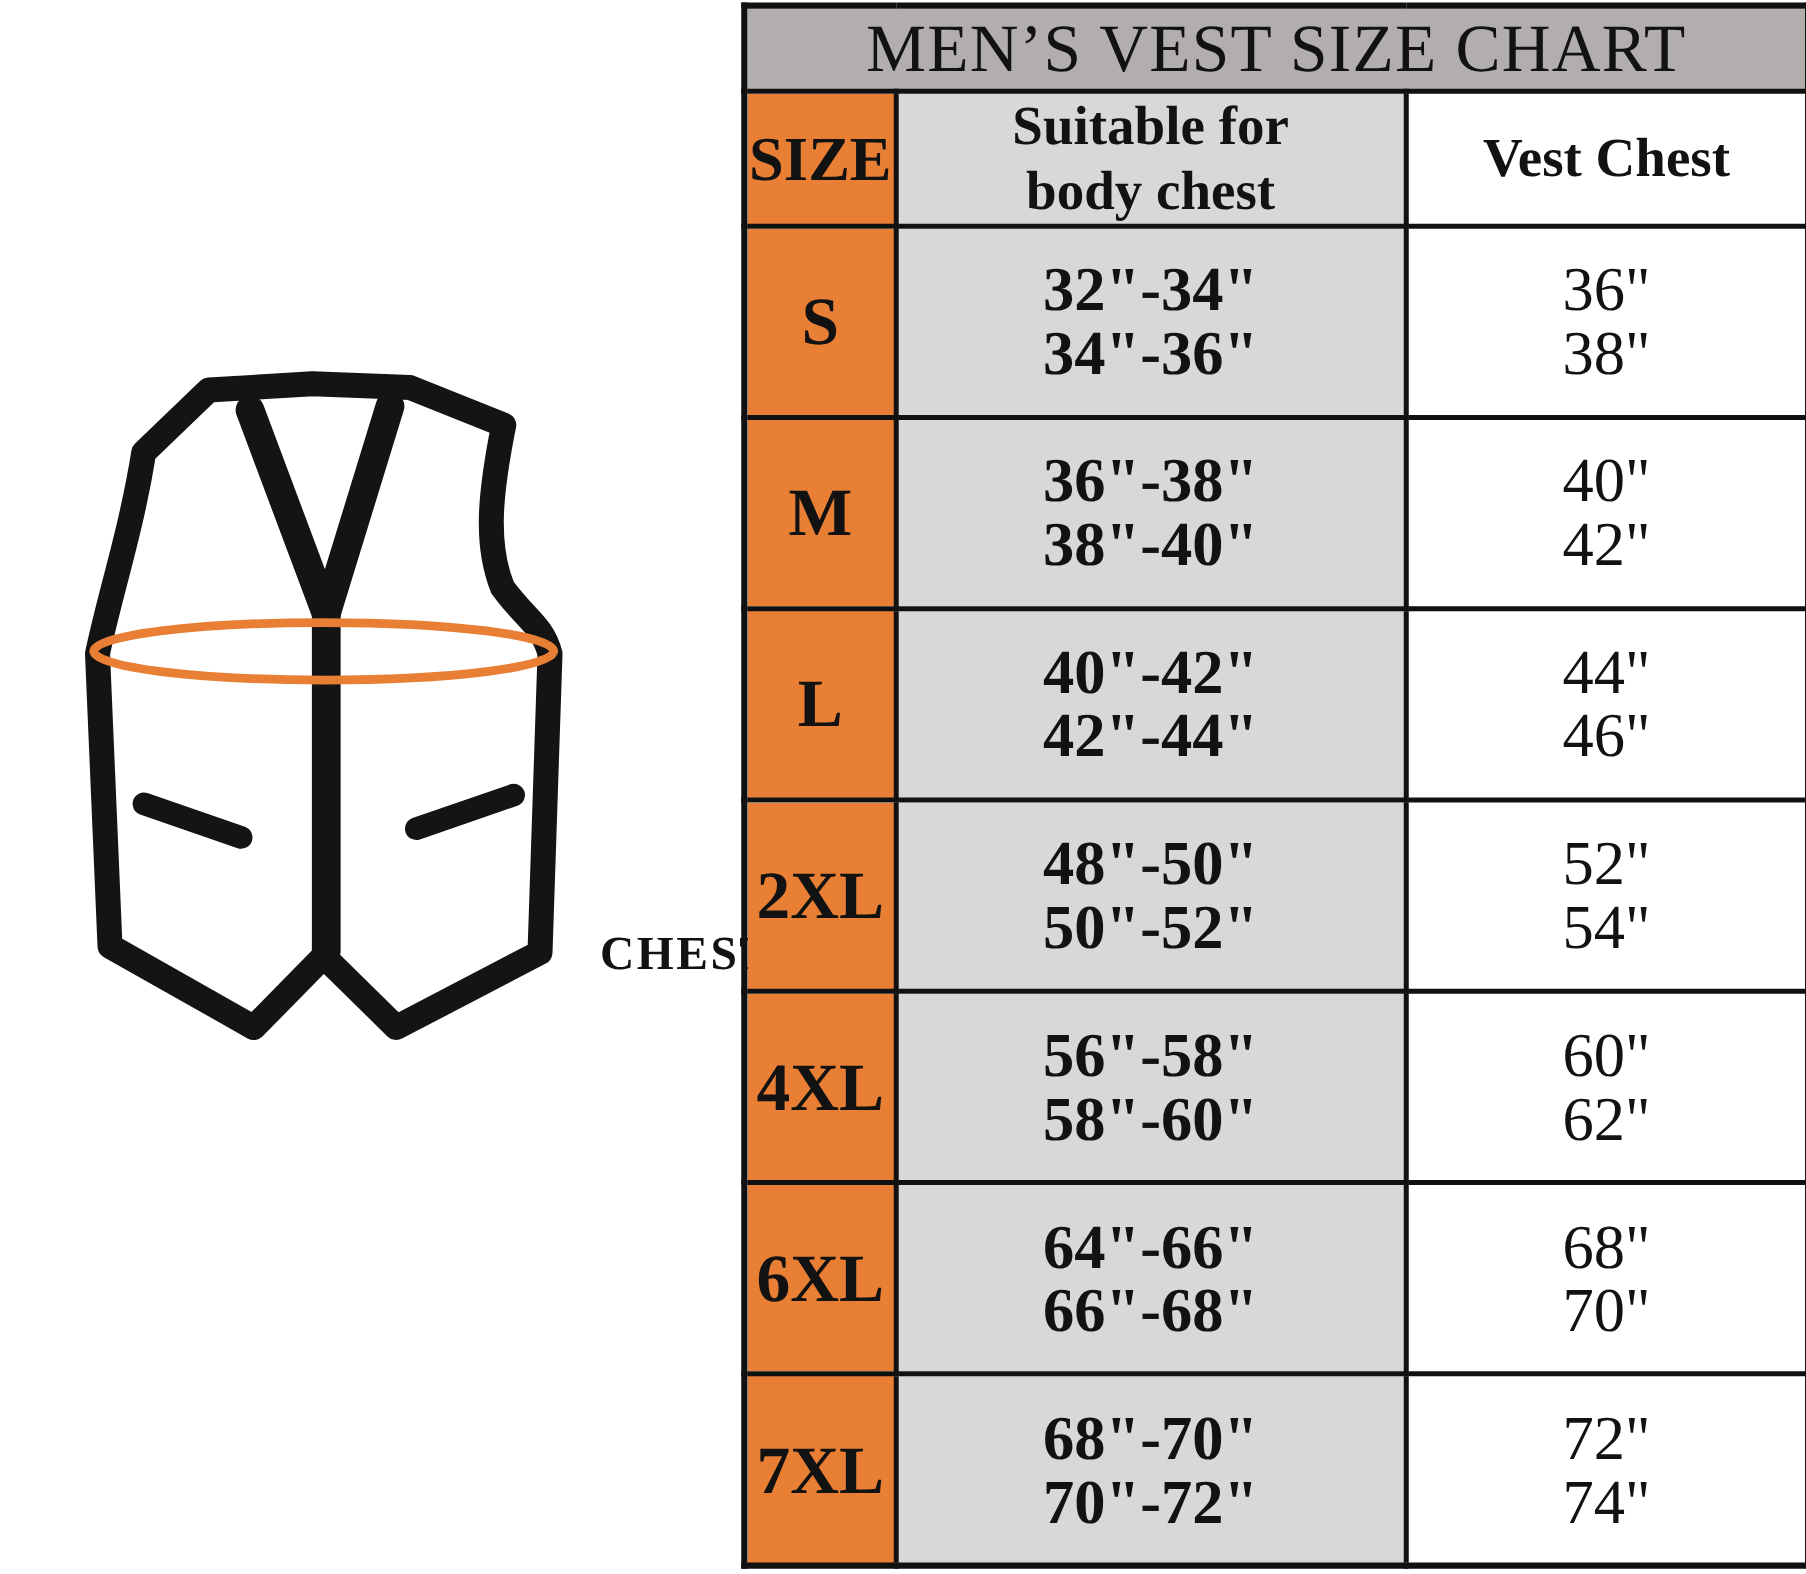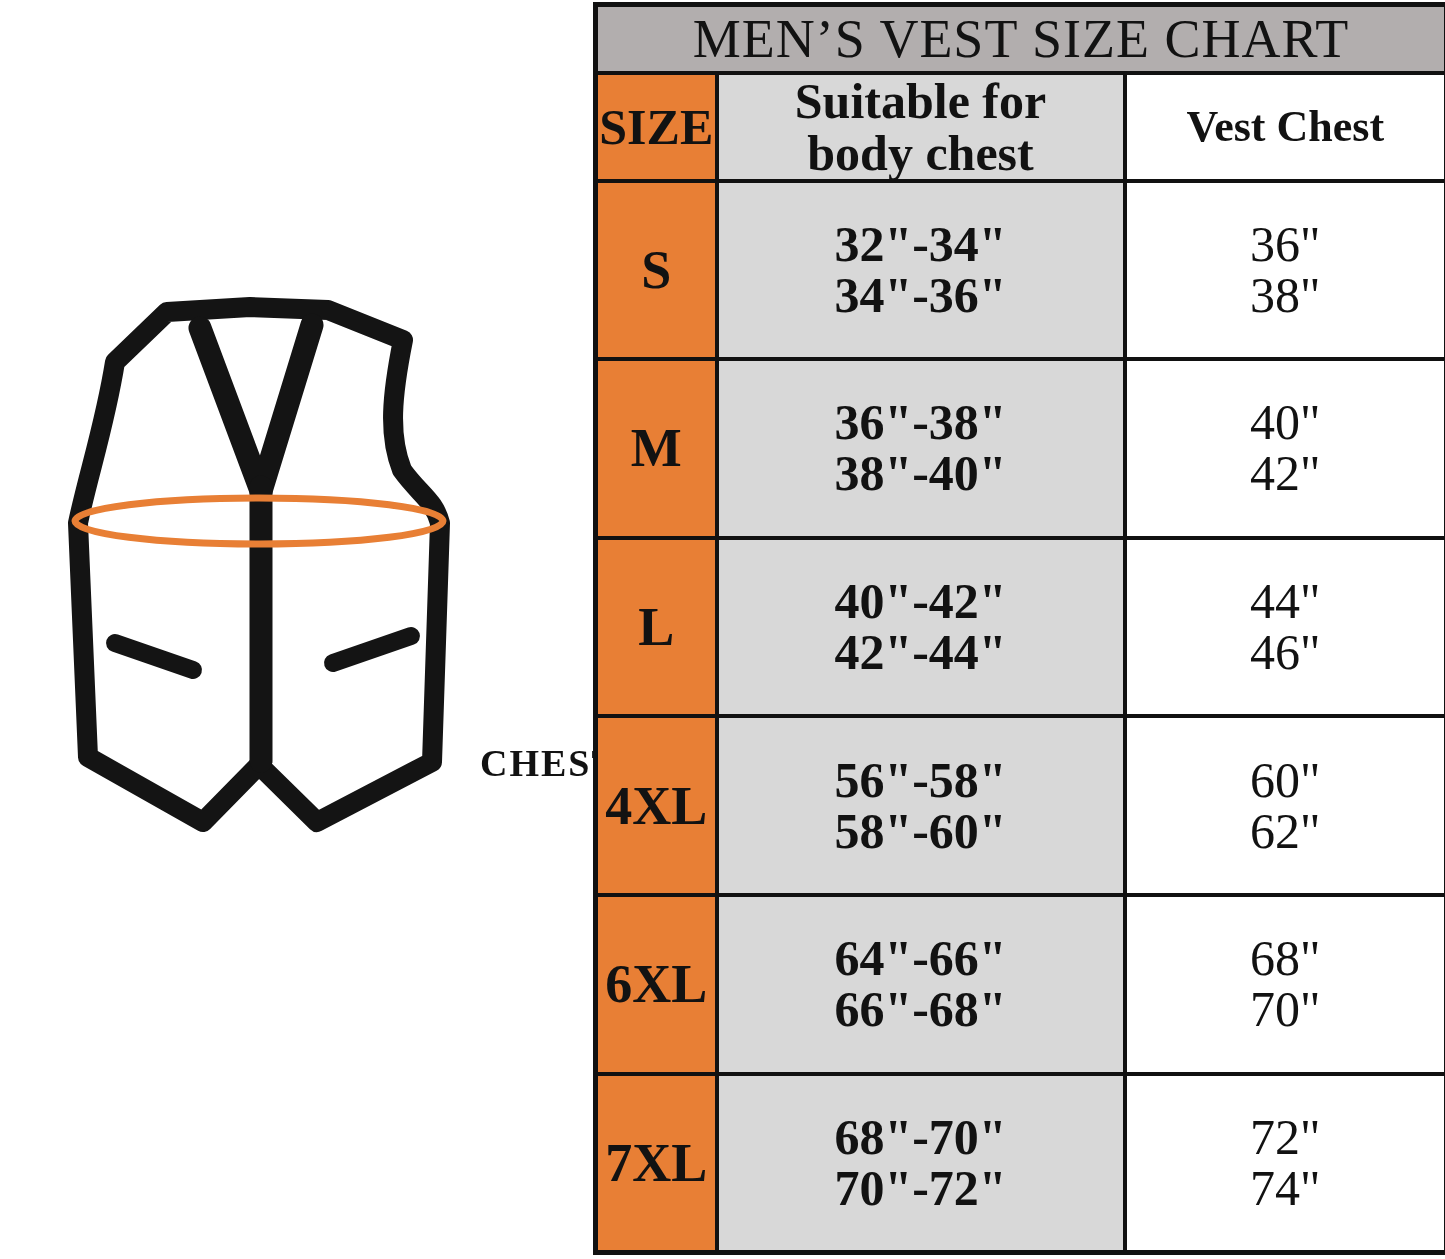--- a/index.html
+++ b/index.html
@@ -42,21 +42,21 @@
   col.c-size{width:121px;}
   col.c-body{width:408px;}
   col.c-vest{width:322px;}
   tr.row-title th{
     height:68px;background:var(--titlebar);
     font-size:54px;font-weight:normal;letter-spacing:1px;
   }
   tr.row-header{height:104px;}
   tr.row-header th{font-weight:bold;}
   .hdr-size{background:var(--orange);font-size:50px;}
-  .hdr-body{background:var(--cellgray);font-size:50px;}
+  .hdr-body{background:var(--cellgray);font-size:44px;}
   .hdr-body .hline{height:52px;line-height:52px;}
   .hdr-vest{background:#ffffff;font-size:44px;}
   tbody tr{height:107px;}
   td.cell-size{
     background:var(--orange);
     font-size:54px;font-weight:bold;
   }
   td.cell-body{background:var(--cellgray);font-weight:bold;}
   td.cell-vest{background:#ffffff;font-weight:normal;}
   td.cell-body .line, td.cell-vest .line{
@@ -146,20 +146,33 @@
         <div class="line">40"-42"</div>
         <div class="line">42"-44"</div>
       </td>
       <td class="cell-vest">
         <div class="line">44"</div>
         <div class="line">46"</div>
       </td>
     </tr>
 
 
+    <tr>
+      <td class="cell-size">
+        <span>2XL</span>
+      </td>
+      <td class="cell-body">
+        <div class="line">48"-50"</div>
+        <div class="line">50"-52"</div>
+      </td>
+      <td class="cell-vest">
+        <div class="line">52"</div>
+        <div class="line">54"</div>
+      </td>
+    </tr>
 
 
     <tr>
       <td class="cell-size">
         <span>4XL</span>
       </td>
       <td class="cell-body">
         <div class="line">56"-58"</div>
         <div class="line">58"-60"</div>
       </td>

